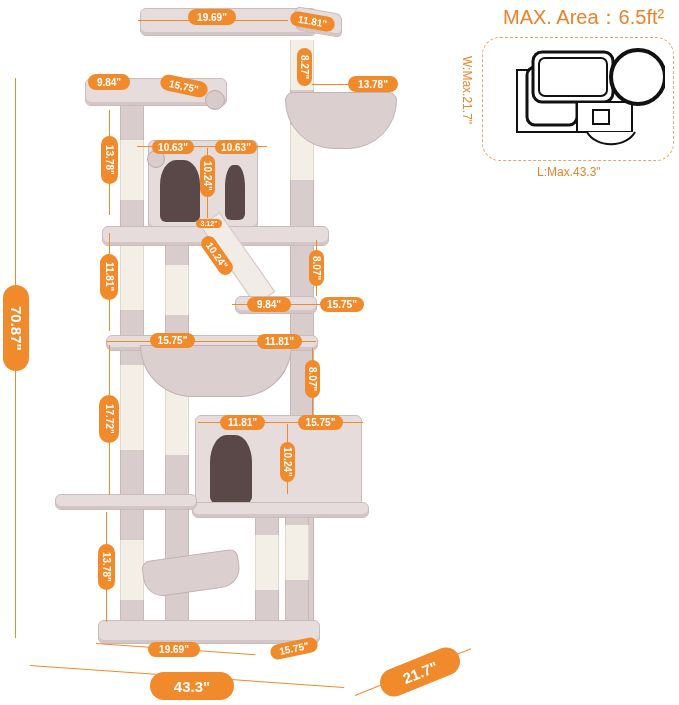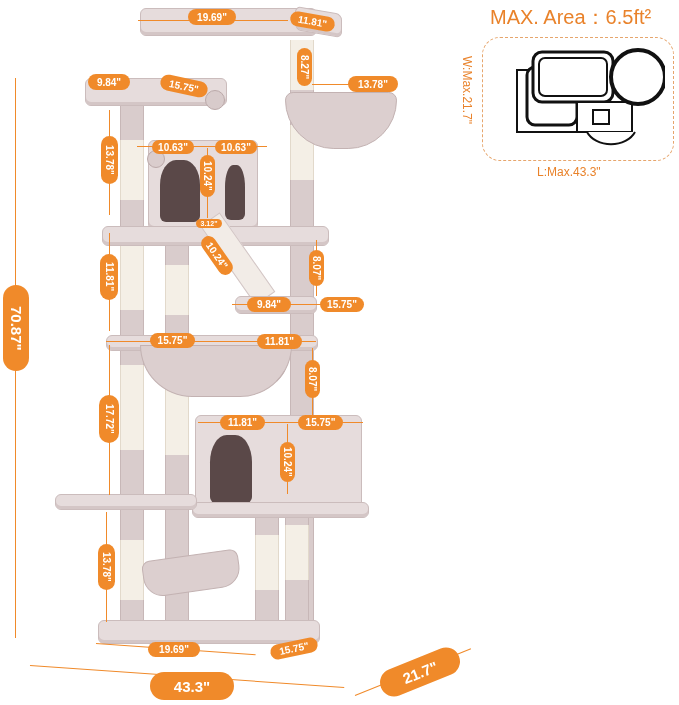--- a/index.html
+++ b/index.html
@@ -14,21 +14,21 @@
   .pill.big{font-size:15px;border-radius:14px;}
   .line{background:#f08a2a;}
   .hammock{background:#dccfcf;border:1px solid #c3b2b2;}
   .area-title{color:#e9822a;font-size:20px;}
   .area-box{border:1.5px dashed #e6a56c;border-radius:18px;}
   .area-lbl{color:#e9822a;font-size:12px;}
 </style>
 </head>
 <body>
 
-<div class="abs area-title" style="left:490px;top:4px;text-align:right;">MAX. Area：6.5ft²</div>
+<div class="abs area-title" style="left:503px;top:4px;text-align:right;">MAX. Area：6.5ft²</div>
 <div class="abs area-box" style="left:482px;top:37px;width:190px;height:122px;"></div>
 <div class="abs" style="left:505px;top:47px;width:160px;height:108px;">
   <svg width="160" height="108" viewBox="0 0 160 108">
     <rect x="12" y="23" width="70" height="62" fill="#fff" stroke="#111" stroke-width="2"></rect>
     <rect x="22" y="20" width="50" height="58" rx="8" fill="#fff" stroke="#111" stroke-width="3"></rect>
     <rect x="28" y="5" width="80" height="50" rx="9" fill="#fff" stroke="#111" stroke-width="3"></rect>
     <rect x="34" y="11" width="68" height="38" rx="6" fill="#fff" stroke="#111" stroke-width="2"></rect>
     <rect x="72" y="55" width="55" height="30" fill="#fff" stroke="#111" stroke-width="2"></rect>
     <rect x="88" y="63" width="16" height="14" fill="#fff" stroke="#111" stroke-width="2"></rect>
     <path d="M82 85 A 26 20 0 0 0 130 85" fill="#fff" stroke="#111" stroke-width="2"></path>

